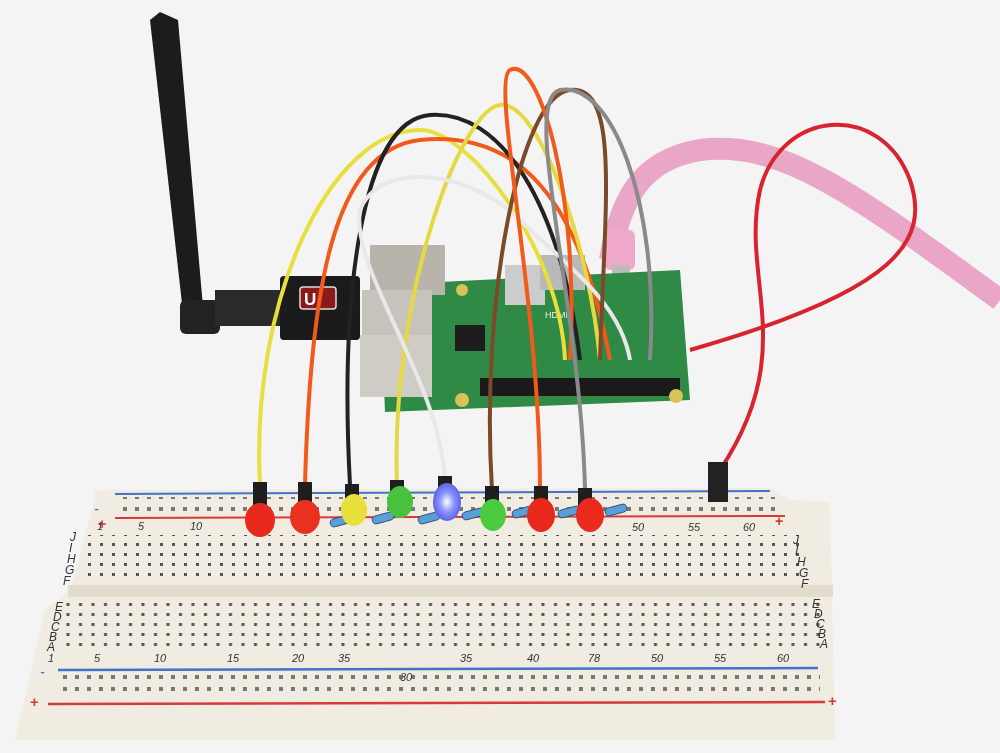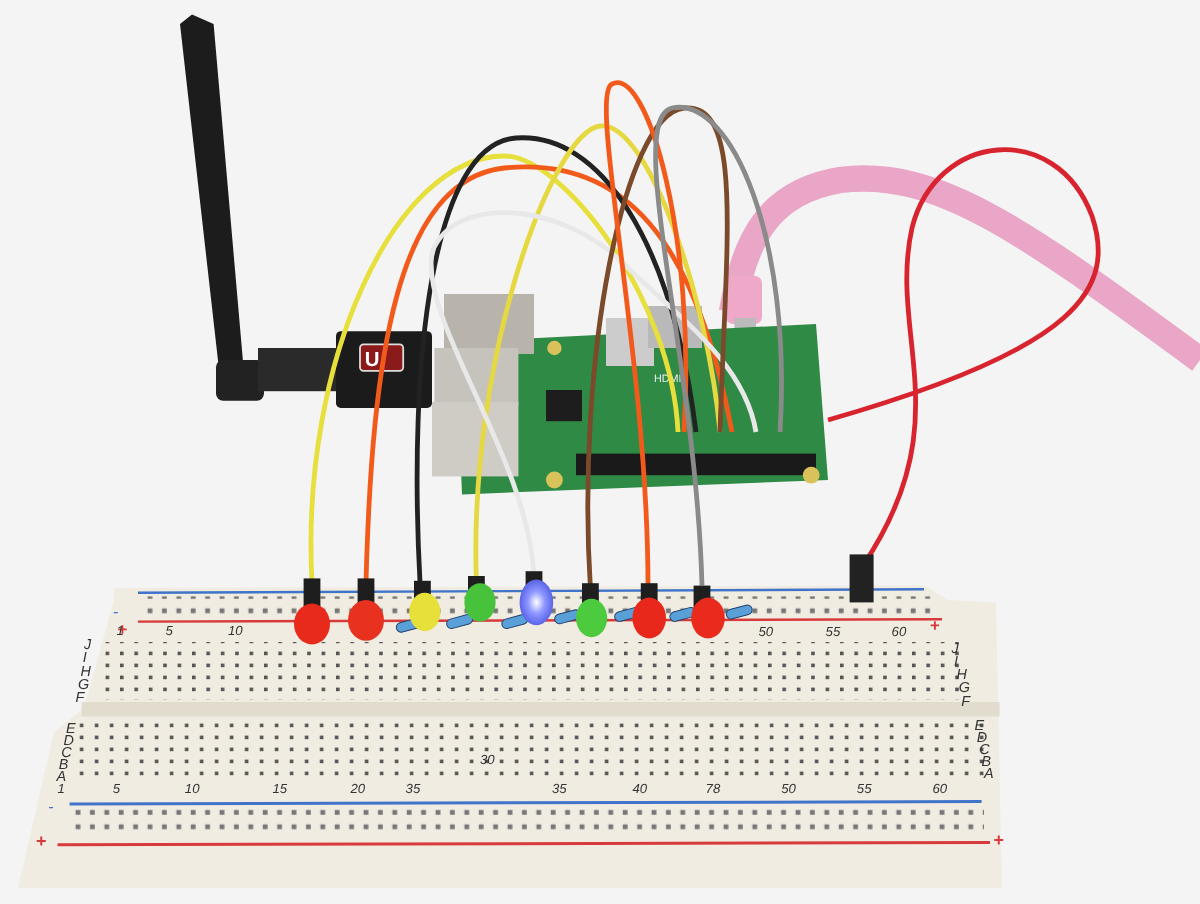--- a/index.html
+++ b/index.html
@@ -162,21 +162,21 @@
 <div class="lbl" style="left:816px;top:617px;font-size:12px;">C</div>
 <div class="lbl" style="left:818px;top:627px;font-size:12px;">B</div>
 <div class="lbl" style="left:820px;top:637px;font-size:12px;">A</div>
 
 <div class="lbl" style="left:48px;top:652px;">1</div>
 <div class="lbl" style="left:94px;top:652px;">5</div>
 <div class="lbl" style="left:154px;top:652px;">10</div>
 <div class="lbl" style="left:215px;top:652px;margin-left:12px;">15</div>
 <div class="lbl" style="left:292px;top:652px;">20</div>
 <div class="lbl" style="left:338px;top:652px;">35</div>
-<div class="lbl" style="left:400px;top:628px;">30</div>
+<div class="lbl" style="left:400px;top:671px;">30</div>
 <div class="lbl" style="left:460px;top:652px;">35</div>
 <div class="lbl" style="left:527px;top:652px;text-align:center;">40</div>
 <div class="lbl" style="left:588px;top:652px;">78</div>
 <div class="lbl" style="left:651px;top:652px;">50</div>
 <div class="lbl" style="left:714px;top:652px;">55</div>
 <div class="lbl" style="left:777px;top:652px;">60</div>
 
 <div class="lbl" style="left:40px;top:664px;color:#3f74c9;font-size:14px;">-</div>
 <div class="lbl" style="left:30px;top:693px;color:#d63a3a;font-size:15px;font-style:normal;font-weight:bold;">+</div>
 <div class="lbl" style="left:828px;top:692px;color:#d63a3a;font-size:15px;font-style:normal;font-weight:bold;">+</div>

